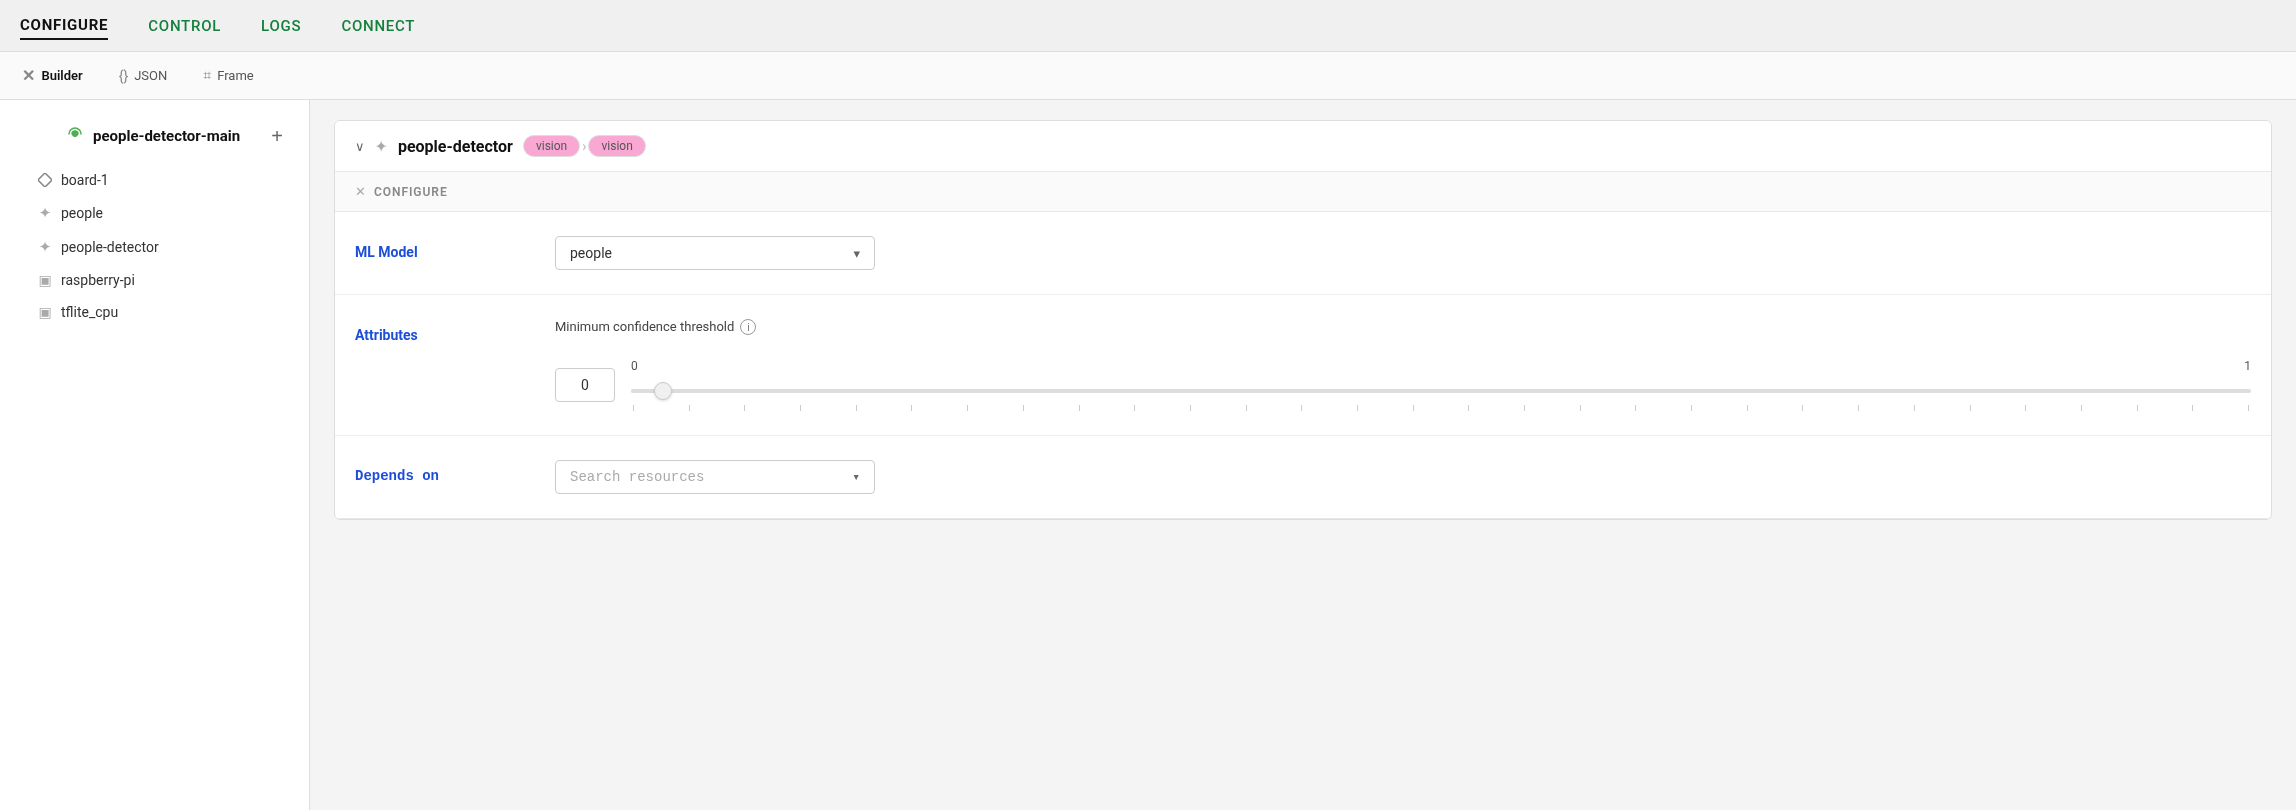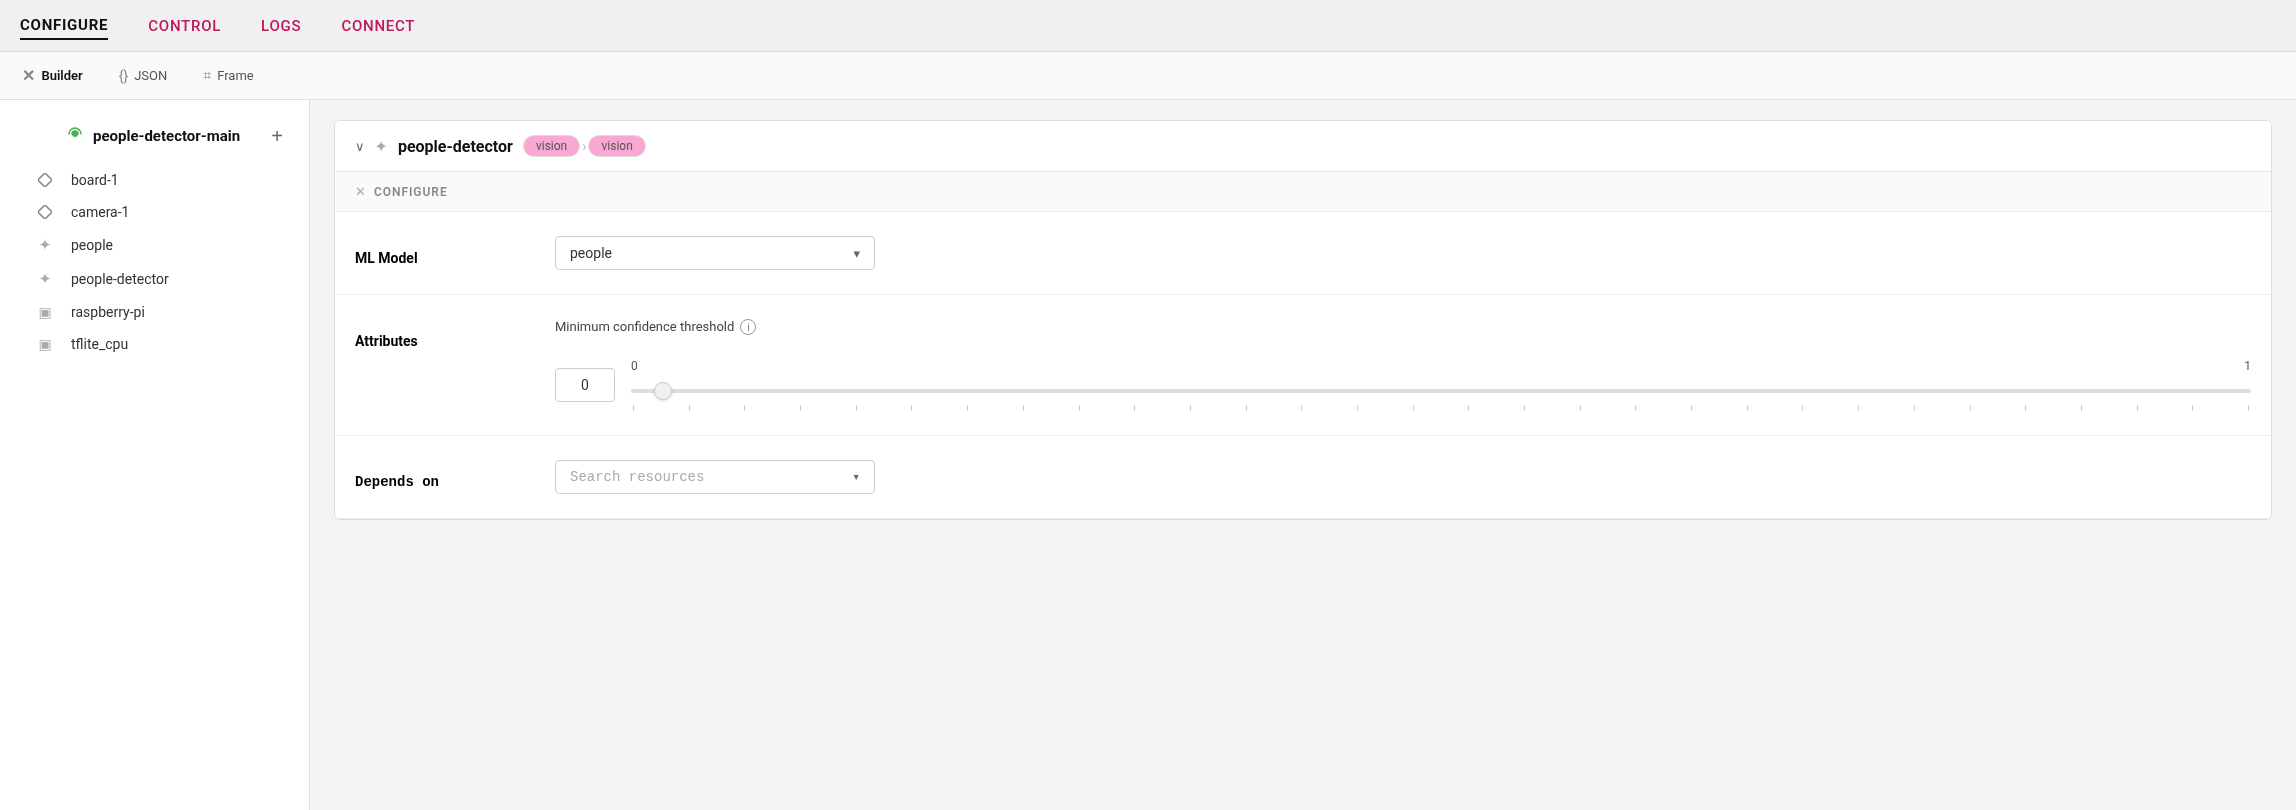--- a/index.html
+++ b/index.html
@@ -16,21 +16,21 @@
       align-items: center;
       background: #f0f0f0;
       border-bottom: 1px solid #ddd;
       height: 52px;
       padding: 0 20px;
       gap: 40px;
     }
     .top-nav-item {
       font-size: 15px;
       font-weight: 500;
-      color: #be185d;
+      color: #15803d;
       cursor: pointer;
       letter-spacing: 0.05em;
       padding: 4px 0;
       text-transform: uppercase;
     }
     .top-nav-item.active {
       font-weight: 700;
       color: #111;
       border-bottom: 2px solid #111;
     }
@@ -97,21 +97,21 @@
       cursor: pointer;
       line-height: 1;
       background: none;
       border: none;
       padding: 2px 6px;
     }
 
     .sidebar-item {
       display: flex;
       align-items: center;
-      gap: 17px;
+      gap: 7px;
       padding: 8px 20px 8px 36px;
       cursor: pointer;
       font-size: 14px;
       color: #333;
     }
     .sidebar-item-icon {
       font-size: 15px;
       color: #777;
       width: 18px;
       display: inline-flex;
@@ -198,23 +198,22 @@
       padding: 24px 20px;
       display: grid;
       grid-template-columns: 200px 1fr;
       gap: 0;
       align-items: start;
       border-bottom: 1px solid #eeeeee;
     }
     .form-label {
       font-weight: 700;
       font-size: 14px;
-      color: #000000;
+      color: #1d4ed8;
       padding-top: 8px;
-      margin-top: 6px;
     }
     .form-control {
       display: flex;
       flex-direction: column;
       gap: 12px;
     }
 
     
     .select-field {
       display: flex;
@@ -369,28 +368,20 @@
 
     <div class="sidebar-item">
       <span class="sidebar-item-icon">
         <svg width="14" height="14" viewBox="0 0 14 14">
           <rect x="2" y="2" width="10" height="10" rx="0" fill="none" stroke="#888" stroke-width="1.5" transform="rotate(45 7 7)"></rect>
         </svg>
       </span>
       <span>board-1</span>
     </div>
 
-    <div class="sidebar-item">
-      <span class="sidebar-item-icon">
-        <svg width="14" height="14" viewBox="0 0 14 14">
-          <rect x="2" y="2" width="10" height="10" rx="0" fill="none" stroke="#888" stroke-width="1.5" transform="rotate(45 7 7)"></rect>
-        </svg>
-      </span>
-      <span>camera-1</span>
-    </div>
 
     <div class="sidebar-item">
       <span class="sidebar-item-icon" style="color:#aaa; font-size:15px;">✦</span>
       <span>people</span>
     </div>
 
     <div class="sidebar-item">
       <span class="sidebar-item-icon" style="color:#aaa; font-size:15px;">✦</span>
       <span>people-detector</span>
     </div>

